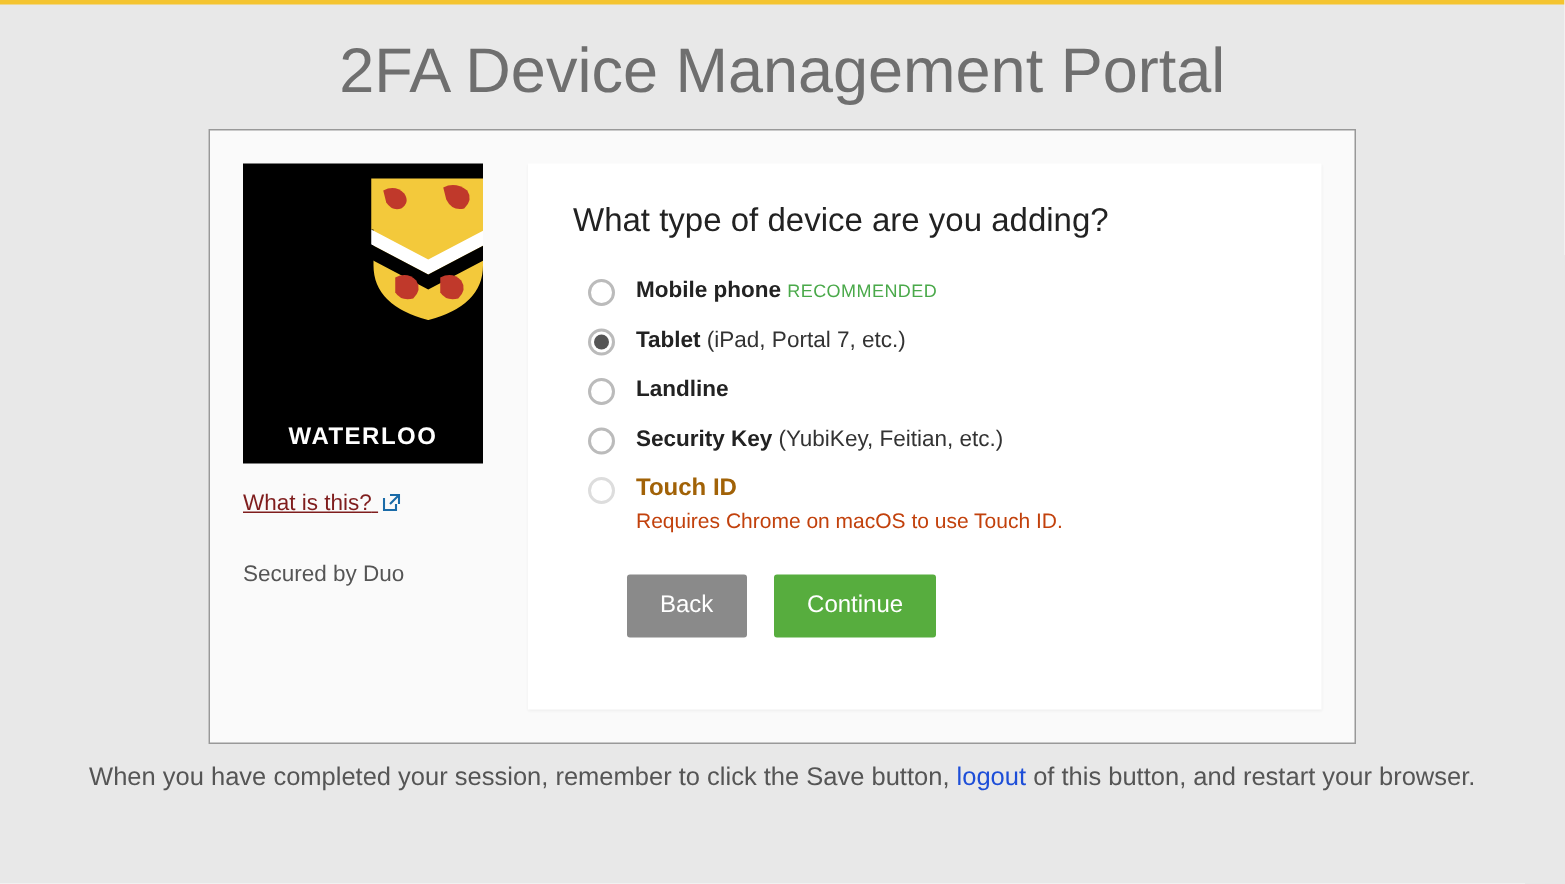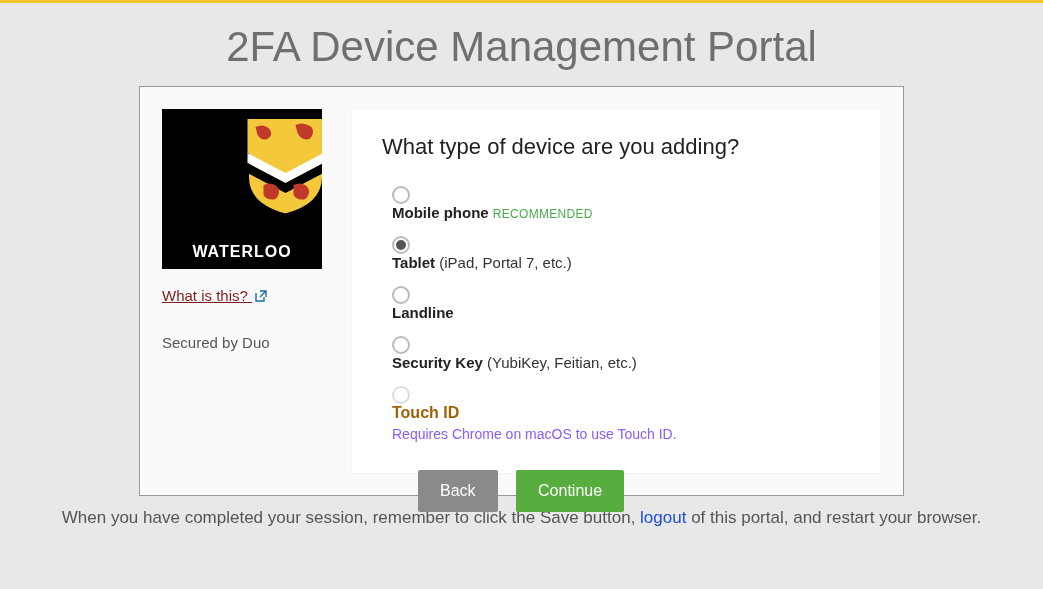--- a/index.html
+++ b/index.html
@@ -40,21 +40,21 @@
       display: flex;
       padding: 22px;
       height: 100%;
     }
     .sidebar {
       width: 170px;
       flex-shrink: 0;
     }
     .logo-box {
       width: 160px;
-      height: 160px;
+      height: 200px;
       background: #000;
       position: relative;
       overflow: hidden;
     }
     .logo-text {
       position: absolute;
       bottom: 8px;
       left: 0;
       right: 0;
       text-align: center;
@@ -106,21 +106,20 @@
       color: #222;
       margin-bottom: 25px;
     }
     .options {
       margin-left: 10px;
     }
     .option-row {
       display: flex;
       align-items: flex-start;
       margin-bottom: 14px;
-      flex-direction: column;
     }
     .radio {
       width: 18px;
       height: 18px;
       border: 2px solid #bbb;
       border-radius: 50%;
       margin-right: 14px;
       margin-top: 1px;
       flex-shrink: 0;
       position: relative;
@@ -155,21 +154,21 @@
       color: #4aa94a;
       font-size: 12px;
       font-weight: 400;
       letter-spacing: 0.3px;
     }
     .option-disabled {
       color: #a16207;
       font-weight: 700;
     }
     .option-note {
-      color: #8b5cf6;
+      color: #c2410c;
       font-size: 14px;
       margin-top: 4px;
       text-align: center;
     }
     .option-col {
       display: flex;
       flex-direction: column;
     }
     .buttons {
       margin-top: 28px;
@@ -287,14 +286,14 @@
       <div class="buttons">
         <button class="btn btn-back">Back</button>
         <button class="btn btn-continue">Continue</button>
       </div>
     </div>
 
   </div>
 </div>
 
 <p class="footer-text">
-  <span>When you have completed your session, remember to click the Save button, </span><a class="footer-link">logout</a><span> of this portal, and restart your browser.</span>
+  <span>When you have completed your session, remember to click the Save button, </span><a class="footer-link">logout</a><span> of this button, and restart your browser.</span>
 </p>
 
 </body></html>

